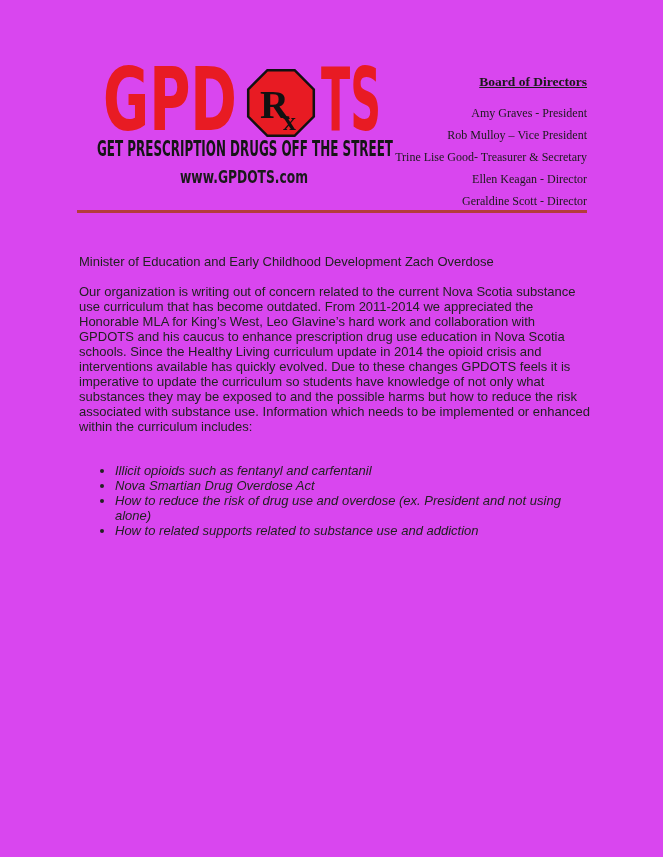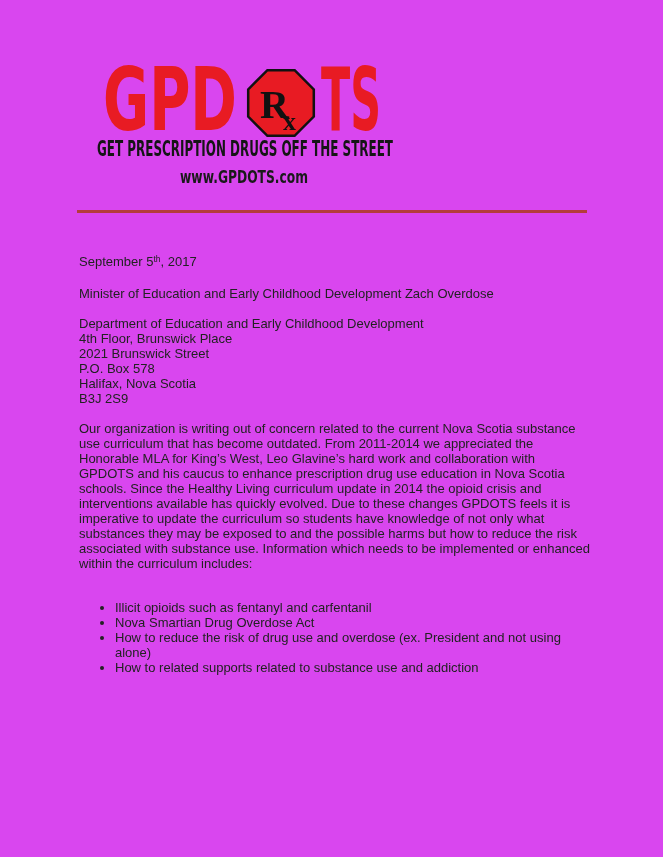--- a/index.html
+++ b/index.html
@@ -80,56 +80,55 @@
     font-size: 8.5px;
     vertical-align: baseline;
     position: relative;
     top: -4.5px;
   }
   .bullet-list {
     margin: 29px 0 0 0;
     padding-left: 36px;
     list-style-type: disc;
   }
-  .bullet-list li { line-height: 15px; }
+  .bullet-list li { line-height: 15px; font-style: italic; }
 </style>
 </head>
 <body>
 
 <div class="page">
 
   <svg class="logo-svg" width="310" height="132" viewBox="0 0 310 132">
     <text class="logo-brand-text" x="8" y="66" font-size="88" textLength="134" lengthAdjust="spacingAndGlyphs" fill="#e81b23">GPD</text>
     <g>
       <polygon points="199.6,6.2 218.8,25.4 218.8,52.6 199.6,71.8 172.4,71.8 153.2,52.6 153.2,25.4 172.4,6.2" fill="#e81b23" stroke="#111111" stroke-width="2.5"></polygon>
       <text class="rx-serif" x="165" y="54" font-size="40" fill="#111111">R</text>
       <text class="rx-serif" x="188" y="66" font-size="26" fill="#111111">x</text>
     </g>
     <text class="logo-brand-text" x="226" y="66" font-size="88" textLength="60" lengthAdjust="spacingAndGlyphs" fill="#e81b23">TS</text>
     <text class="logo-tagline-text" x="2" y="92" font-size="22" textLength="296" lengthAdjust="spacingAndGlyphs" fill="#151515">GET PRESCRIPTION DRUGS OFF THE STREET</text>
     <text class="logo-site-text" x="85" y="119" font-size="17" textLength="128" lengthAdjust="spacingAndGlyphs" fill="#1a1a1a">www.GPDOTS.com</text>
   </svg>
 
+  <div class="board">
+    <div class="board-title">Board of Directors</div>
+    <div class="board-member">Amy Graves - President</div>
+    <div class="board-member">Rob Mulloy – Vice President</div>
+    <div class="board-member">Trine Lise Good- Treasurer &amp; Secretary</div>
+    <div class="board-member">Ellen Keagan - Director</div>
+    <div class="board-member">Geraldine Scott - Director</div>
+  </div>
 
   <hr class="divider" style="background: rgb(180, 60, 60);">
 
   <div class="letter">
 
-    <div class="block"><span>September 5</span><sup>th</sup><span>, 2017</span></div>
 
     <div class="block">Minister of Education and Early Childhood Development Zach Overdose</div>
 
-    <div class="block">
-      <div>Department of Education and Early Childhood Development</div>
-      <div>4th Floor, Brunswick Place</div>
-      <div>2021 Brunswick Street</div>
-      <div>P.O. Box 578</div>
-      <div>Halifax, Nova Scotia</div>
-      <div>B3J 2S9</div>
-    </div>
 
 
 
     <div>Our organization is writing out of concern related to the current Nova Scotia substance use curriculum that has become outdated. From 2011-2014 we appreciated the Honorable MLA for King’s West, Leo Glavine’s hard work and collaboration with GPDOTS and his caucus to enhance prescription drug use education in Nova Scotia schools. Since the Healthy Living curriculum update in 2014 the opioid crisis and interventions available has quickly evolved. Due to these changes GPDOTS feels it is imperative to update the curriculum so students have knowledge of not only what substances they may be exposed to and the possible harms but how to reduce the risk associated with substance use. Information which needs to be implemented or enhanced within the curriculum includes:</div>
 
     <ul class="bullet-list">
       <li>Illicit opioids such as fentanyl and carfentanil</li>
       <li>Nova Smartian Drug Overdose Act</li>
       <li>How to reduce the risk of drug use and overdose (ex. President and not using alone)</li>
       <li>How to related supports related to substance use and addiction</li>

